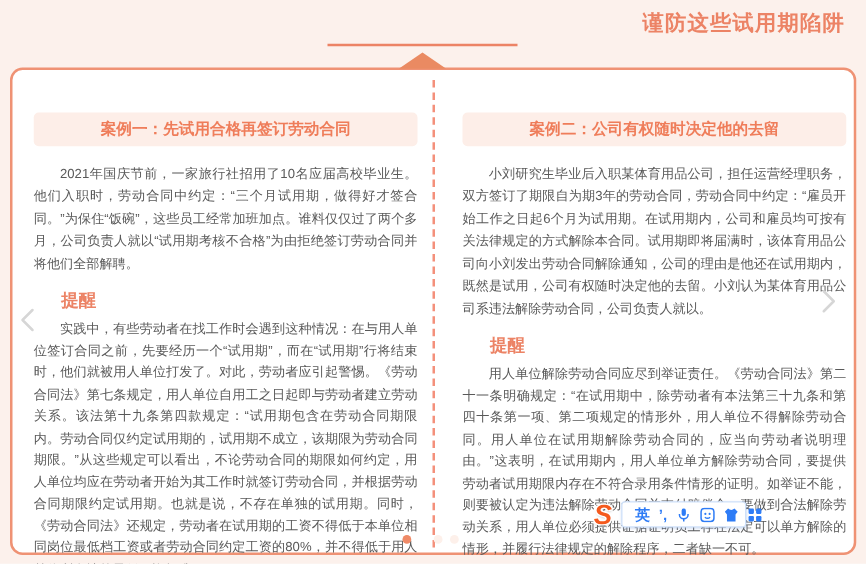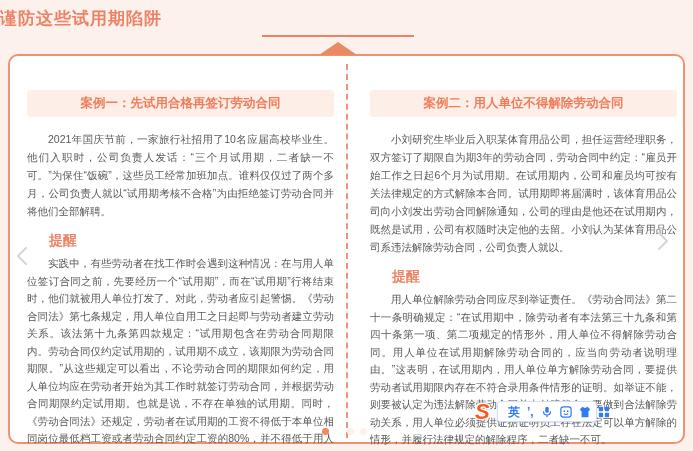--- a/index.html
+++ b/index.html
@@ -13,21 +13,21 @@
   }
   *{margin:0;padding:0;box-sizing:border-box;}
   html,body{width:693px;height:451px;}
   body{
     font-family:"Liberation Sans","DejaVu Sans",sans-serif;
     background:var(--page-bg);
     position:relative;
     overflow:hidden;
   }
   .page-header{
-    position:absolute;left:0;top:7px;width:676px;text-align:left;z-index:2;
+    position:absolute;left:0;top:7px;width:676px;text-align:right;z-index:2;
   }
   .page-title{
     display:inline-block;
     color:var(--accent);
     font-size:17px;font-weight:bold;letter-spacing:1px;
   }
   .title-underline{
     width:152px;height:2px;background:var(--accent);
     margin:5px auto 0 auto;
   }
@@ -109,27 +109,27 @@
   <div class="page-title">谨防这些试用期陷阱</div>
   <div class="title-underline"></div>
   <div class="title-pointer"></div>
 </div>
 
 <div class="main-card">
   <div class="card-divider"></div>
 
   <div class="column left">
     <div class="case-band">案例一：先试用合格再签订劳动合同</div>
-    <p class="case-body">2021年国庆节前，一家旅行社招用了10名应届高校毕业生。他们入职时，公司负责人发话：“三个月试用期，二者缺一不可。”为保住“饭碗”，这些员工经常加班加点。谁料仅仅过了两个多月，公司负责人就以“试用期考核不合格”为由拒绝签订劳动合同并将他们全部解聘。</p>
+    <p class="case-body">2021年国庆节前，一家旅行社招用了10名应届高校毕业生。他们入职时，劳动合同中约定：“三个月试用期，做得好才签合同。”为保住“饭碗”，这些员工经常加班加点。谁料仅仅过了两个多月，公司负责人就以“试用期考核不合格”为由拒绝签订劳动合同并将他们全部解聘。</p>
     <div class="reminder-label">提醒</div>
     <p class="reminder-body">实践中，有些劳动者在找工作时会遇到这种情况：在与用人单位签订合同之前，先要经历一个“试用期”，而在“试用期”行将结束时，他们就被用人单位打发了。对此，劳动者应引起警惕。《劳动合同法》第七条规定，用人单位自用工之日起即与劳动者建立劳动关系。该法第十九条第四款规定：“试用期包含在劳动合同期限内。劳动合同仅约定试用期的，试用期不成立，该期限为劳动合同期限。”从这些规定可以看出，不论劳动合同的期限如何约定，用人单位均应在劳动者开始为其工作时就签订劳动合同，并根据劳动合同期限约定试用期。也就是说，不存在单独的试用期。同时，《劳动合同法》还规定，劳动者在试用期的工资不得低于本单位相同岗位最低档工资或者劳动合同约定工资的80%，并不得低于用人单位所在地的最低工资标准。</p>
   </div>
 
   <div class="column right">
-    <div class="case-band">案例二：用人单位不得解除劳动合同</div>
+    <div class="case-band">案例二：公司有权随时决定他的去留</div>
     <p class="case-body">小刘研究生毕业后入职某体育用品公司，担任运营经理职务，双方签订了期限自为期3年的劳动合同，劳动合同中约定：“雇员开始工作之日起6个月为试用期。在试用期内，公司和雇员均可按有关法律规定的方式解除本合同。试用期即将届满时，该体育用品公司向小刘发出劳动合同解除通知，公司的理由是他还在试用期内，既然是试用，公司有权随时决定他的去留。小刘认为某体育用品公司系违法解除劳动合同，公司负责人就以。</p>
     <div class="reminder-label">提醒</div>
     <p class="reminder-body">用人单位解除劳动合同应尽到举证责任。《劳动合同法》第二十一条明确规定：“在试用期中，除劳动者有本法第三十九条和第四十条第一项、第二项规定的情形外，用人单位不得解除劳动合同。用人单位在试用期解除劳动合同的，应当向劳动者说明理由。”这表明，在试用期内，用人单位单方解除劳动合同，要提供劳动者试用期限内存在不符合录用条件情形的证明。如举证不能，则要被认定为违法解除劳动合同并支付赔偿金。要做到合法解除劳动关系，用人单位必须提供证据证明员工存在法定可以单方解除的情形，并履行法律规定的解除程序，二者缺一不可。</p>
   </div>
 </div>
 
 <div class="carousel-arrow carousel-prev">
   <span>
     <svg viewBox="0 0 16 22">
         <polyline points="12,3 4,11 12,19" fill="none" stroke="#d6d6d6" stroke-width="2" stroke-linecap="round" stroke-linejoin="round"></polyline>

